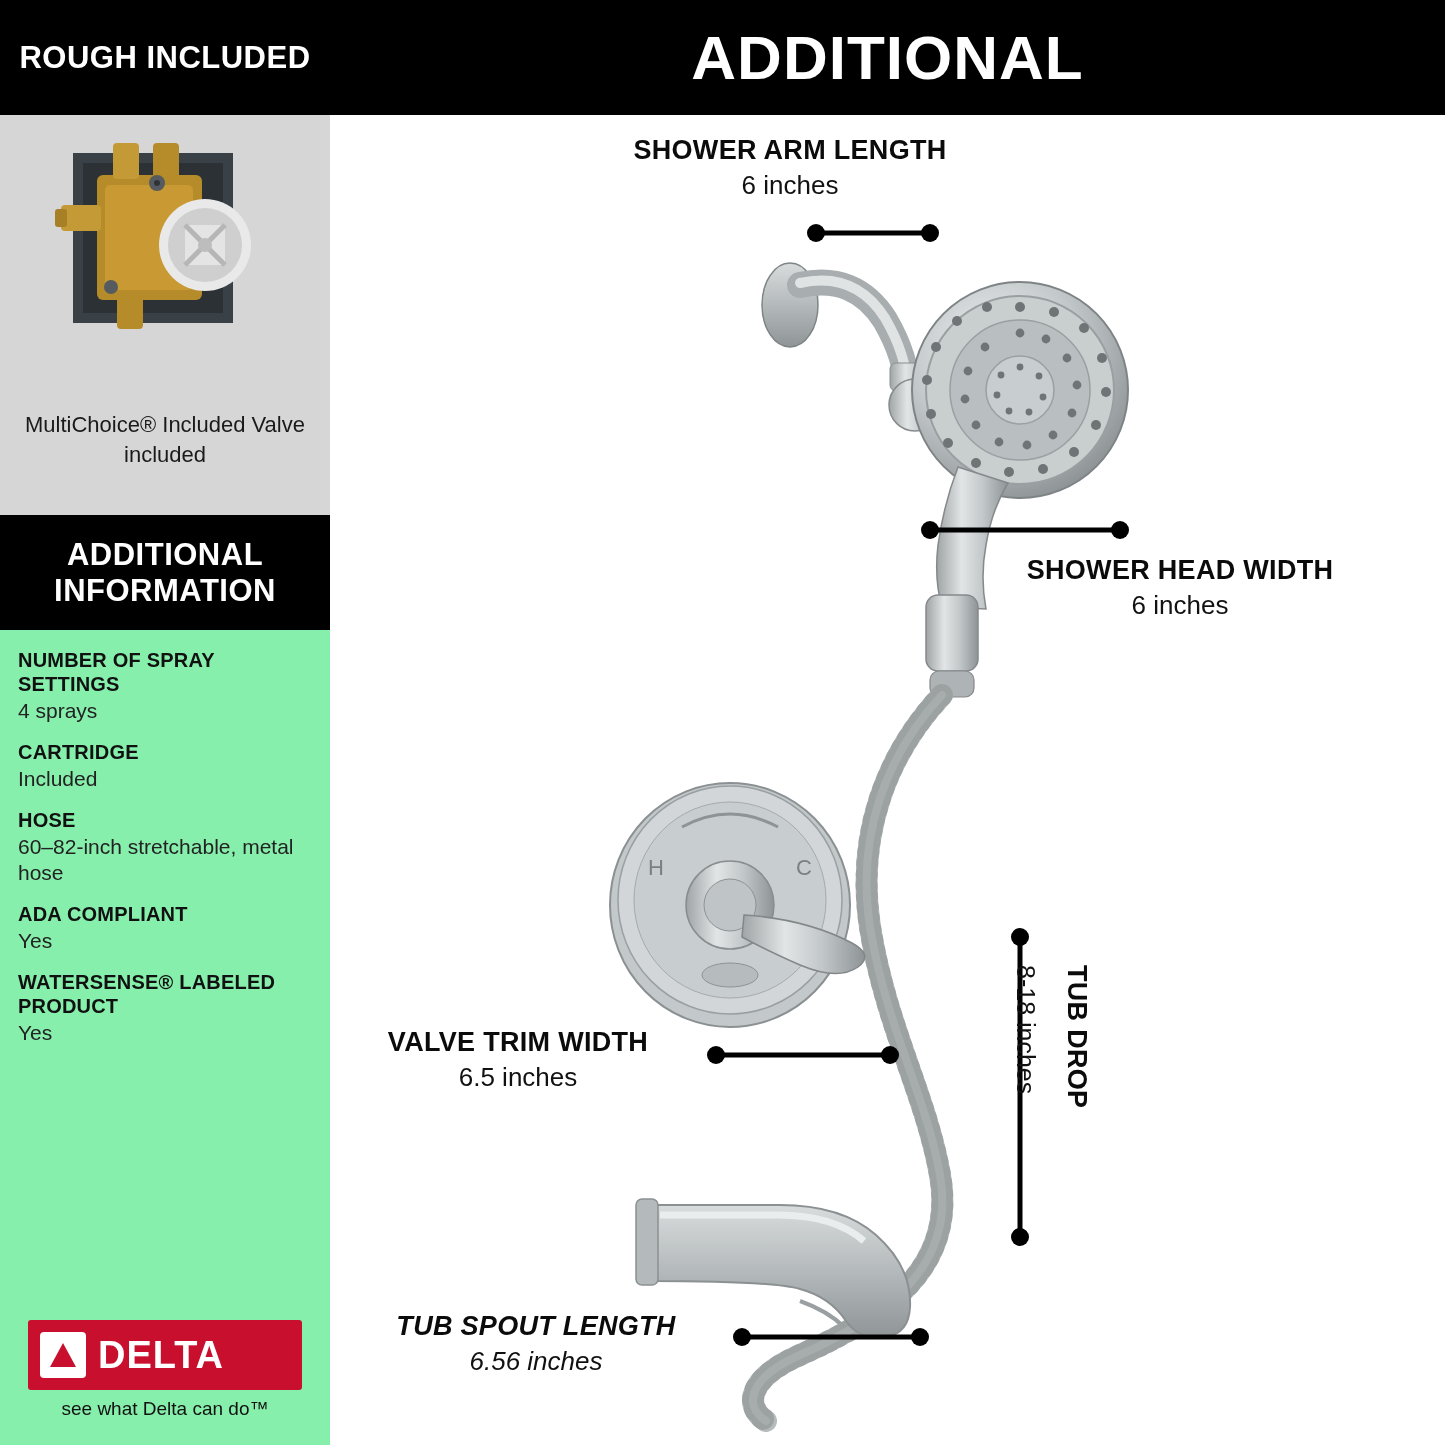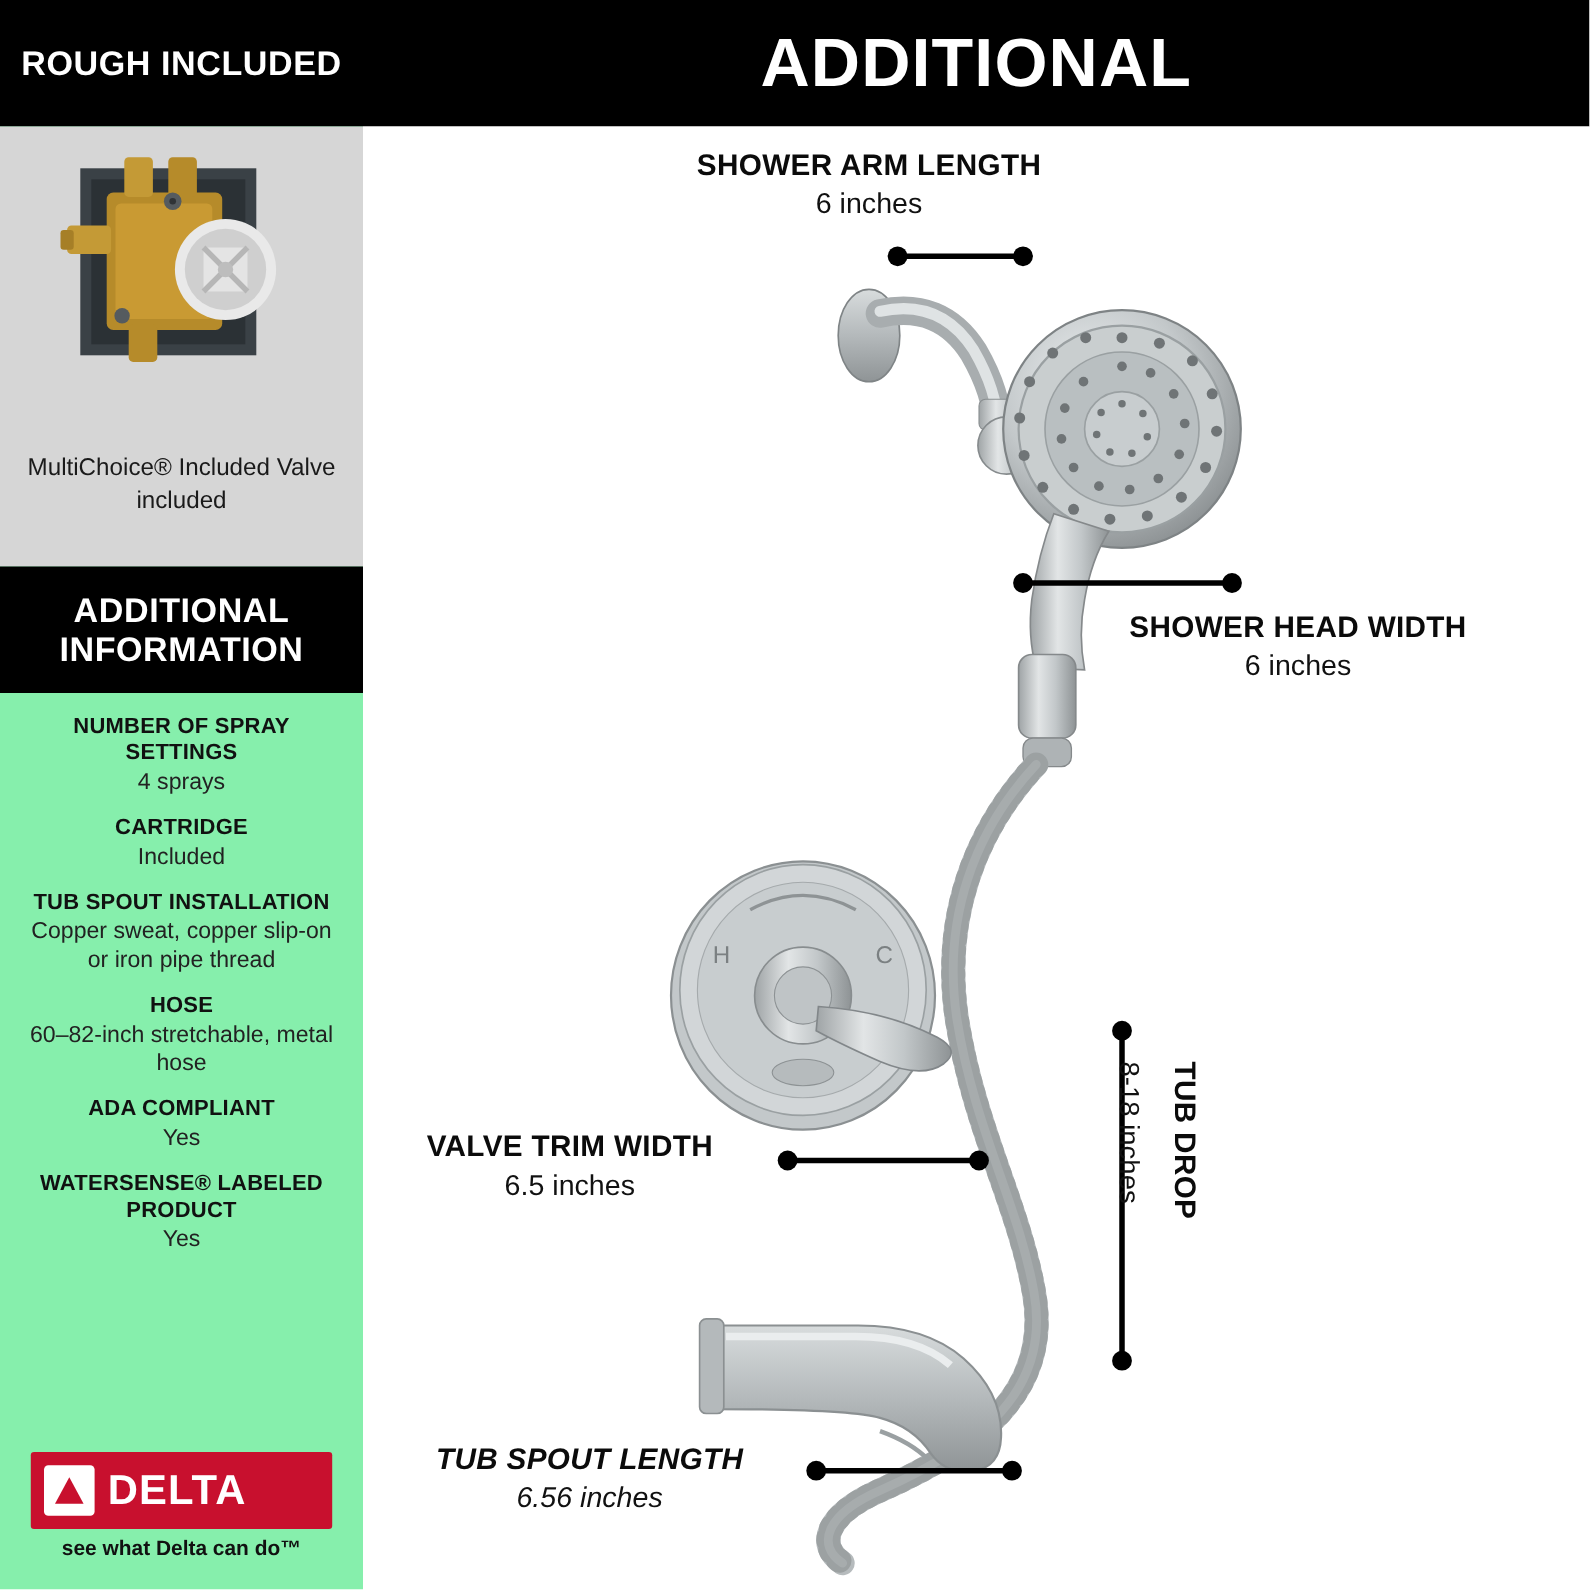--- a/index.html
+++ b/index.html
@@ -39,21 +39,21 @@
     position:absolute;left:0;top:295px;width:330px;
     text-align:center;font-size:22px;line-height:30px;color:#1a1a1a;
   }
   .addl-header{
     position:absolute;left:0;top:515px;width:330px;height:115px;
     display:flex;align-items:center;justify-content:center;
   }
   .addl-header .t{font-size:31px;line-height:36px;}
   .spec-list{
     position:absolute;left:0;top:648px;width:330px;
-    text-align:center;
+    text-align:left;
   }
   .spec{margin-bottom:16px;padding:0 18px;}
   .spec .k{
     font-weight:bold;font-size:20px;line-height:24px;color:#111;
     text-transform:uppercase;letter-spacing:.2px;
   }
   .spec .v{font-size:21px;line-height:26px;color:#222;margin-top:2px;}
 
   .delta-logo{
     position:absolute;left:28px;top:1320px;width:274px;height:70px;
@@ -69,21 +69,21 @@
   .delta-tri .inner{
     width:0;height:0;border-left:13px solid transparent;border-right:13px solid transparent;
     border-bottom:24px solid #c8102e;
   }
   .delta-word{
     color:#ffffff;font-size:38px;font-weight:bold;letter-spacing:1px;
     margin-left:12px;
   }
   .delta-tag{
     position:absolute;left:28px;top:1398px;width:274px;text-align:center;
-    font-size:19px;color:#111;font-weight:bold;
+    font-size:19px;color:#111;font-weight:normal;
   }
 
   
   .top-header{
     position:absolute;left:330px;top:0;width:1115px;height:115px;
     background:#000000;display:flex;align-items:center;justify-content:center;
   }
   .top-header .t{
     color:#ffffff;font-size:62px;font-weight:bold;letter-spacing:1px;
   }
@@ -157,24 +157,20 @@
     </div>
 
     <div class="spec-list">
       <div class="spec">
         <div class="k">NUMBER OF SPRAY SETTINGS</div>
         <div class="v">4 sprays</div>
       </div>
       <div class="spec">
         <div class="k">CARTRIDGE</div>
         <div class="v">Included</div>
-      </div>
-      <div class="spec">
-        <div class="k">TUB SPOUT INSTALLATION</div>
-        <div class="v">Copper sweat, copper slip-on or iron pipe thread</div>
       </div>
       <div class="spec">
         <div class="k">HOSE</div>
         <div class="v">60–82-inch stretchable, metal hose</div>
       </div>
       <div class="spec">
         <div class="k">ADA COMPLIANT</div>
         <div class="v">Yes</div>
       </div>
       <div class="spec">

